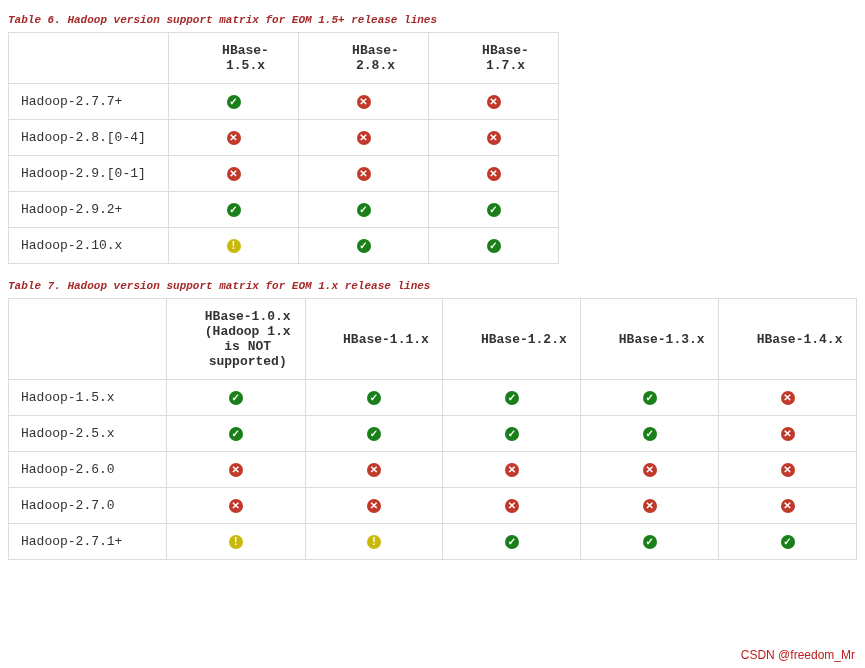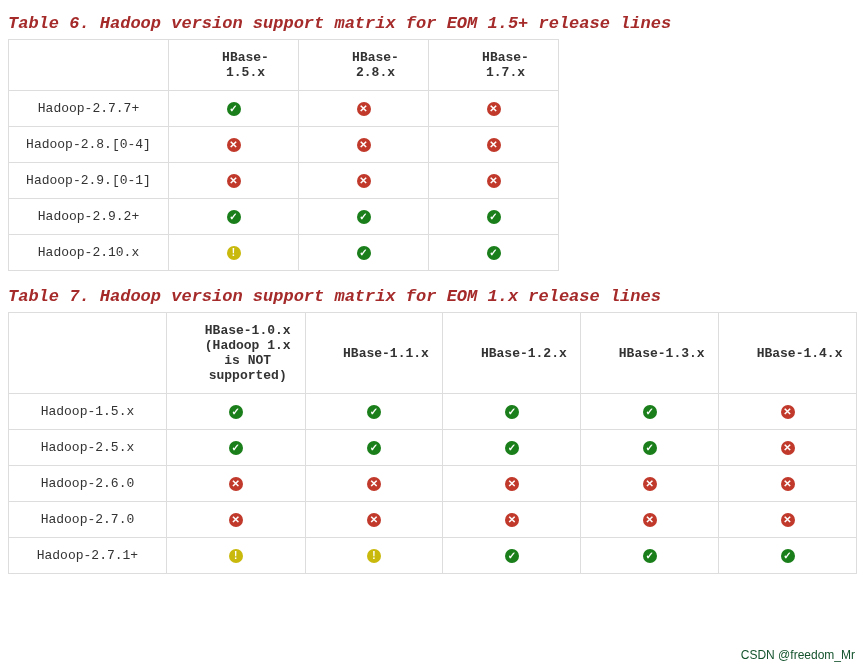--- a/index.html
+++ b/index.html
@@ -10,40 +10,40 @@
   font-size: 13px;
   background: #fff;
   color: #333;
   width: 865px;
 }
 .caption {
   font-style: italic;
   color: #a52a2a;
   font-weight: bold;
   margin: 6px 0 6px 0;
-  font-size: 17px;
+  font-size: 11px;
 }
 table {
   border-collapse: collapse;
   margin-bottom: 16px;
 }
 th, td {
   border: 1px solid #ddd;
   padding: 10px 12px;
   text-align: left;
   vertical-align: middle;
 }
 th {
   font-weight: bold;
   text-align: center;
   background: #fff;
   padding-left: 36px;
 }
 td.rowhdr {
-  text-align: center;
+  text-align: left;
   width: 160px;
 }
 td.cell {
   text-align: center;
 }
 .table6 td.cell, .table6 th.colhdr { width: 130px; }
 .table7 td.cell, .table7 th.colhdr { width: 139px; }
 .table7 td.rowhdr { width: 160px; }
 .ic {
   display: inline-block;
@@ -60,21 +60,21 @@
 }
 .ic-ok { background: #1a7f1a; }
 .ic-no { background: #c0392b; }
 .ic-wr { background: #c9b90d; }
 .watermark {
   position: fixed;
   right: 10px;
   bottom: 6px;
   font-family: Arial, sans-serif;
   font-size: 12px;
-  color: #14532d;
+  color: #b91c1c;
 }
 </style>
 </head>
 <body>
 
 <div class="caption">Table 6. Hadoop version support matrix for EOM 1.5+ release lines</div>
 <table class="table6">
   <thead>
     <tr>
       <th></th>

